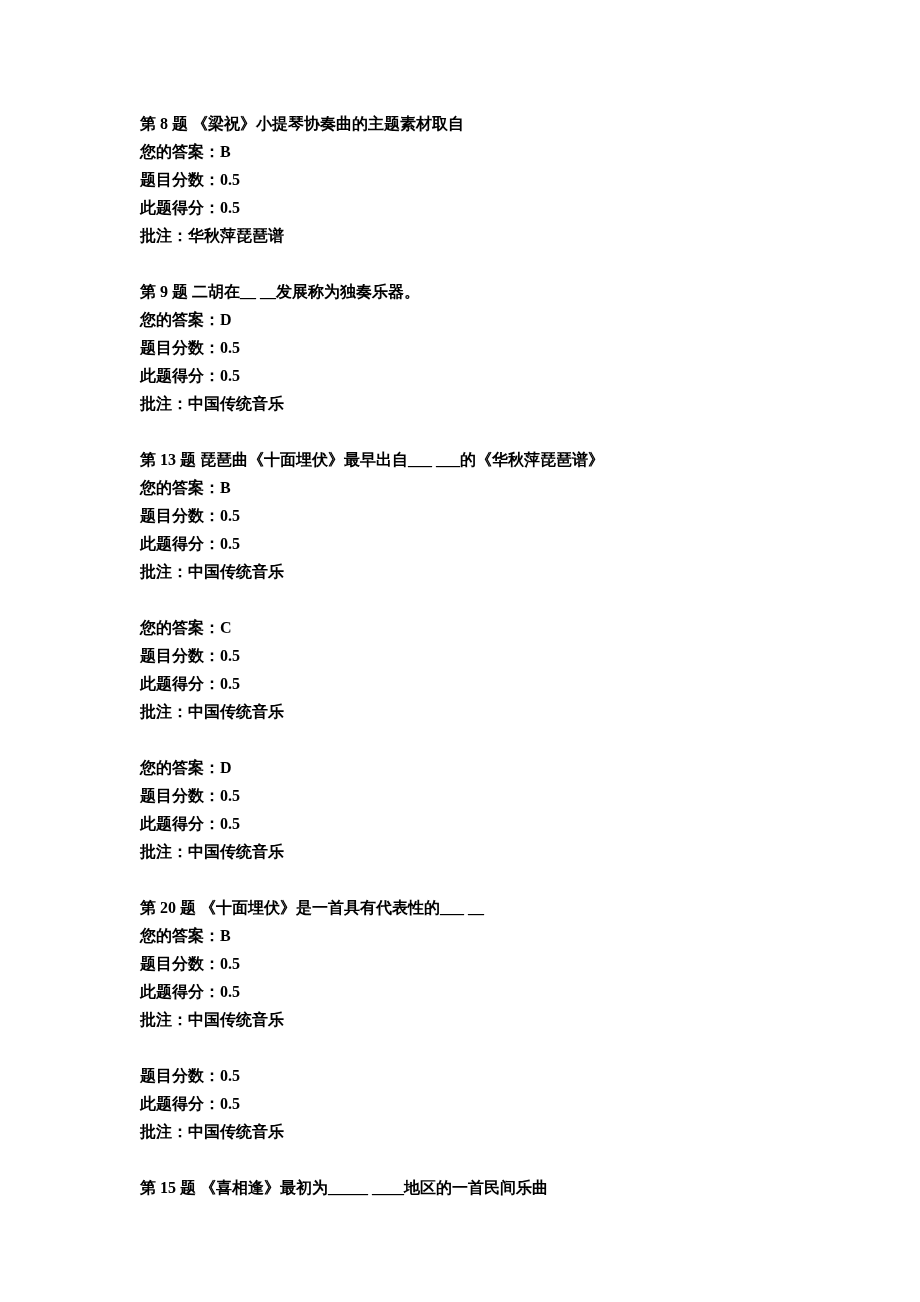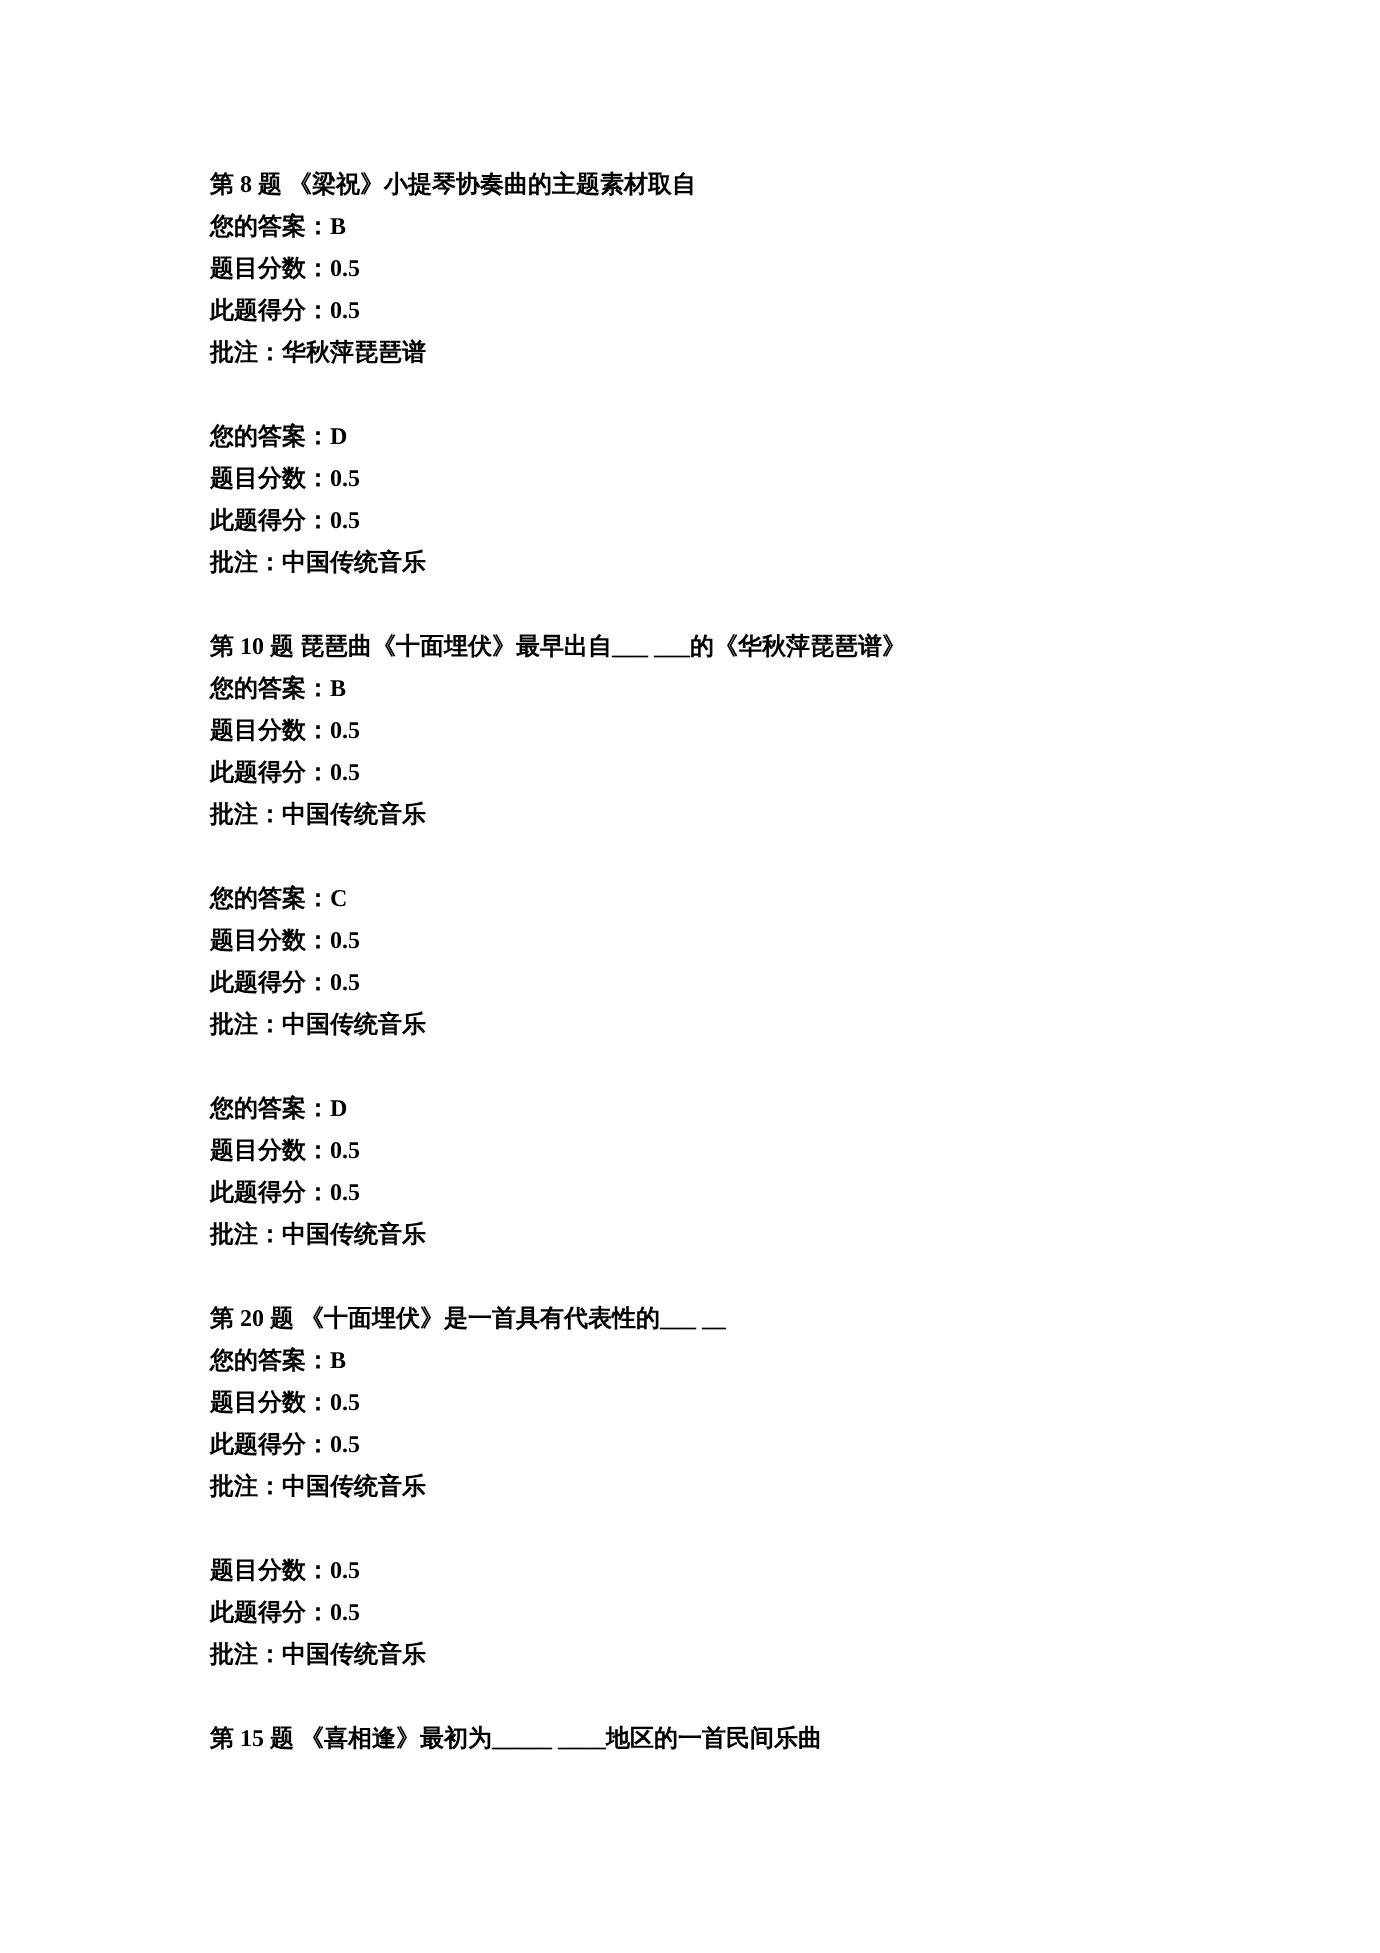--- a/index.html
+++ b/index.html
@@ -32,27 +32,28 @@
 
 <div id="content">
     <div class="question-block">
       <div class="line"><span>第</span> <span class="latin">8</span> <span>题</span><span> 《梁祝》小提琴协奏曲的主题素材取自</span></div>
       <div class="line"><span>您的答案：</span><span class="latin">B</span></div>
       <div class="line"><span>题目分数：</span><span class="latin">0.5</span></div>
       <div class="line"><span>此题得分：</span><span class="latin">0.5</span></div>
       <div class="line"><span>批注：</span><span>华秋萍琵琶谱</span></div>
     </div>
     <div class="question-block">
+      <div class="line"><span>第</span> <span class="latin">9</span> <span>题</span><span>  二胡在__ __发展称为独奏乐器。</span></div>
       <div class="line"><span>您的答案：</span><span class="latin">D</span></div>
       <div class="line"><span>题目分数：</span><span class="latin">0.5</span></div>
       <div class="line"><span>此题得分：</span><span class="latin">0.5</span></div>
       <div class="line"><span>批注：</span><span>中国传统音乐</span></div>
     </div>
     <div class="question-block">
-      <div class="line"><span>第</span> <span class="latin">10</span> <span>题</span><span>  琵琶曲《十面埋伏》最早出自___ ___的《华秋萍琵琶谱》</span></div>
+      <div class="line"><span>第</span> <span class="latin">13</span> <span>题</span><span>  琵琶曲《十面埋伏》最早出自___ ___的《华秋萍琵琶谱》</span></div>
       <div class="line"><span>您的答案：</span><span class="latin">B</span></div>
       <div class="line"><span>题目分数：</span><span class="latin">0.5</span></div>
       <div class="line"><span>此题得分：</span><span class="latin">0.5</span></div>
       <div class="line"><span>批注：</span><span>中国传统音乐</span></div>
     </div>
     <div class="question-block">
       <div class="line"><span>您的答案：</span><span class="latin">C</span></div>
       <div class="line"><span>题目分数：</span><span class="latin">0.5</span></div>
       <div class="line"><span>此题得分：</span><span class="latin">0.5</span></div>
       <div class="line"><span>批注：</span><span>中国传统音乐</span></div>

